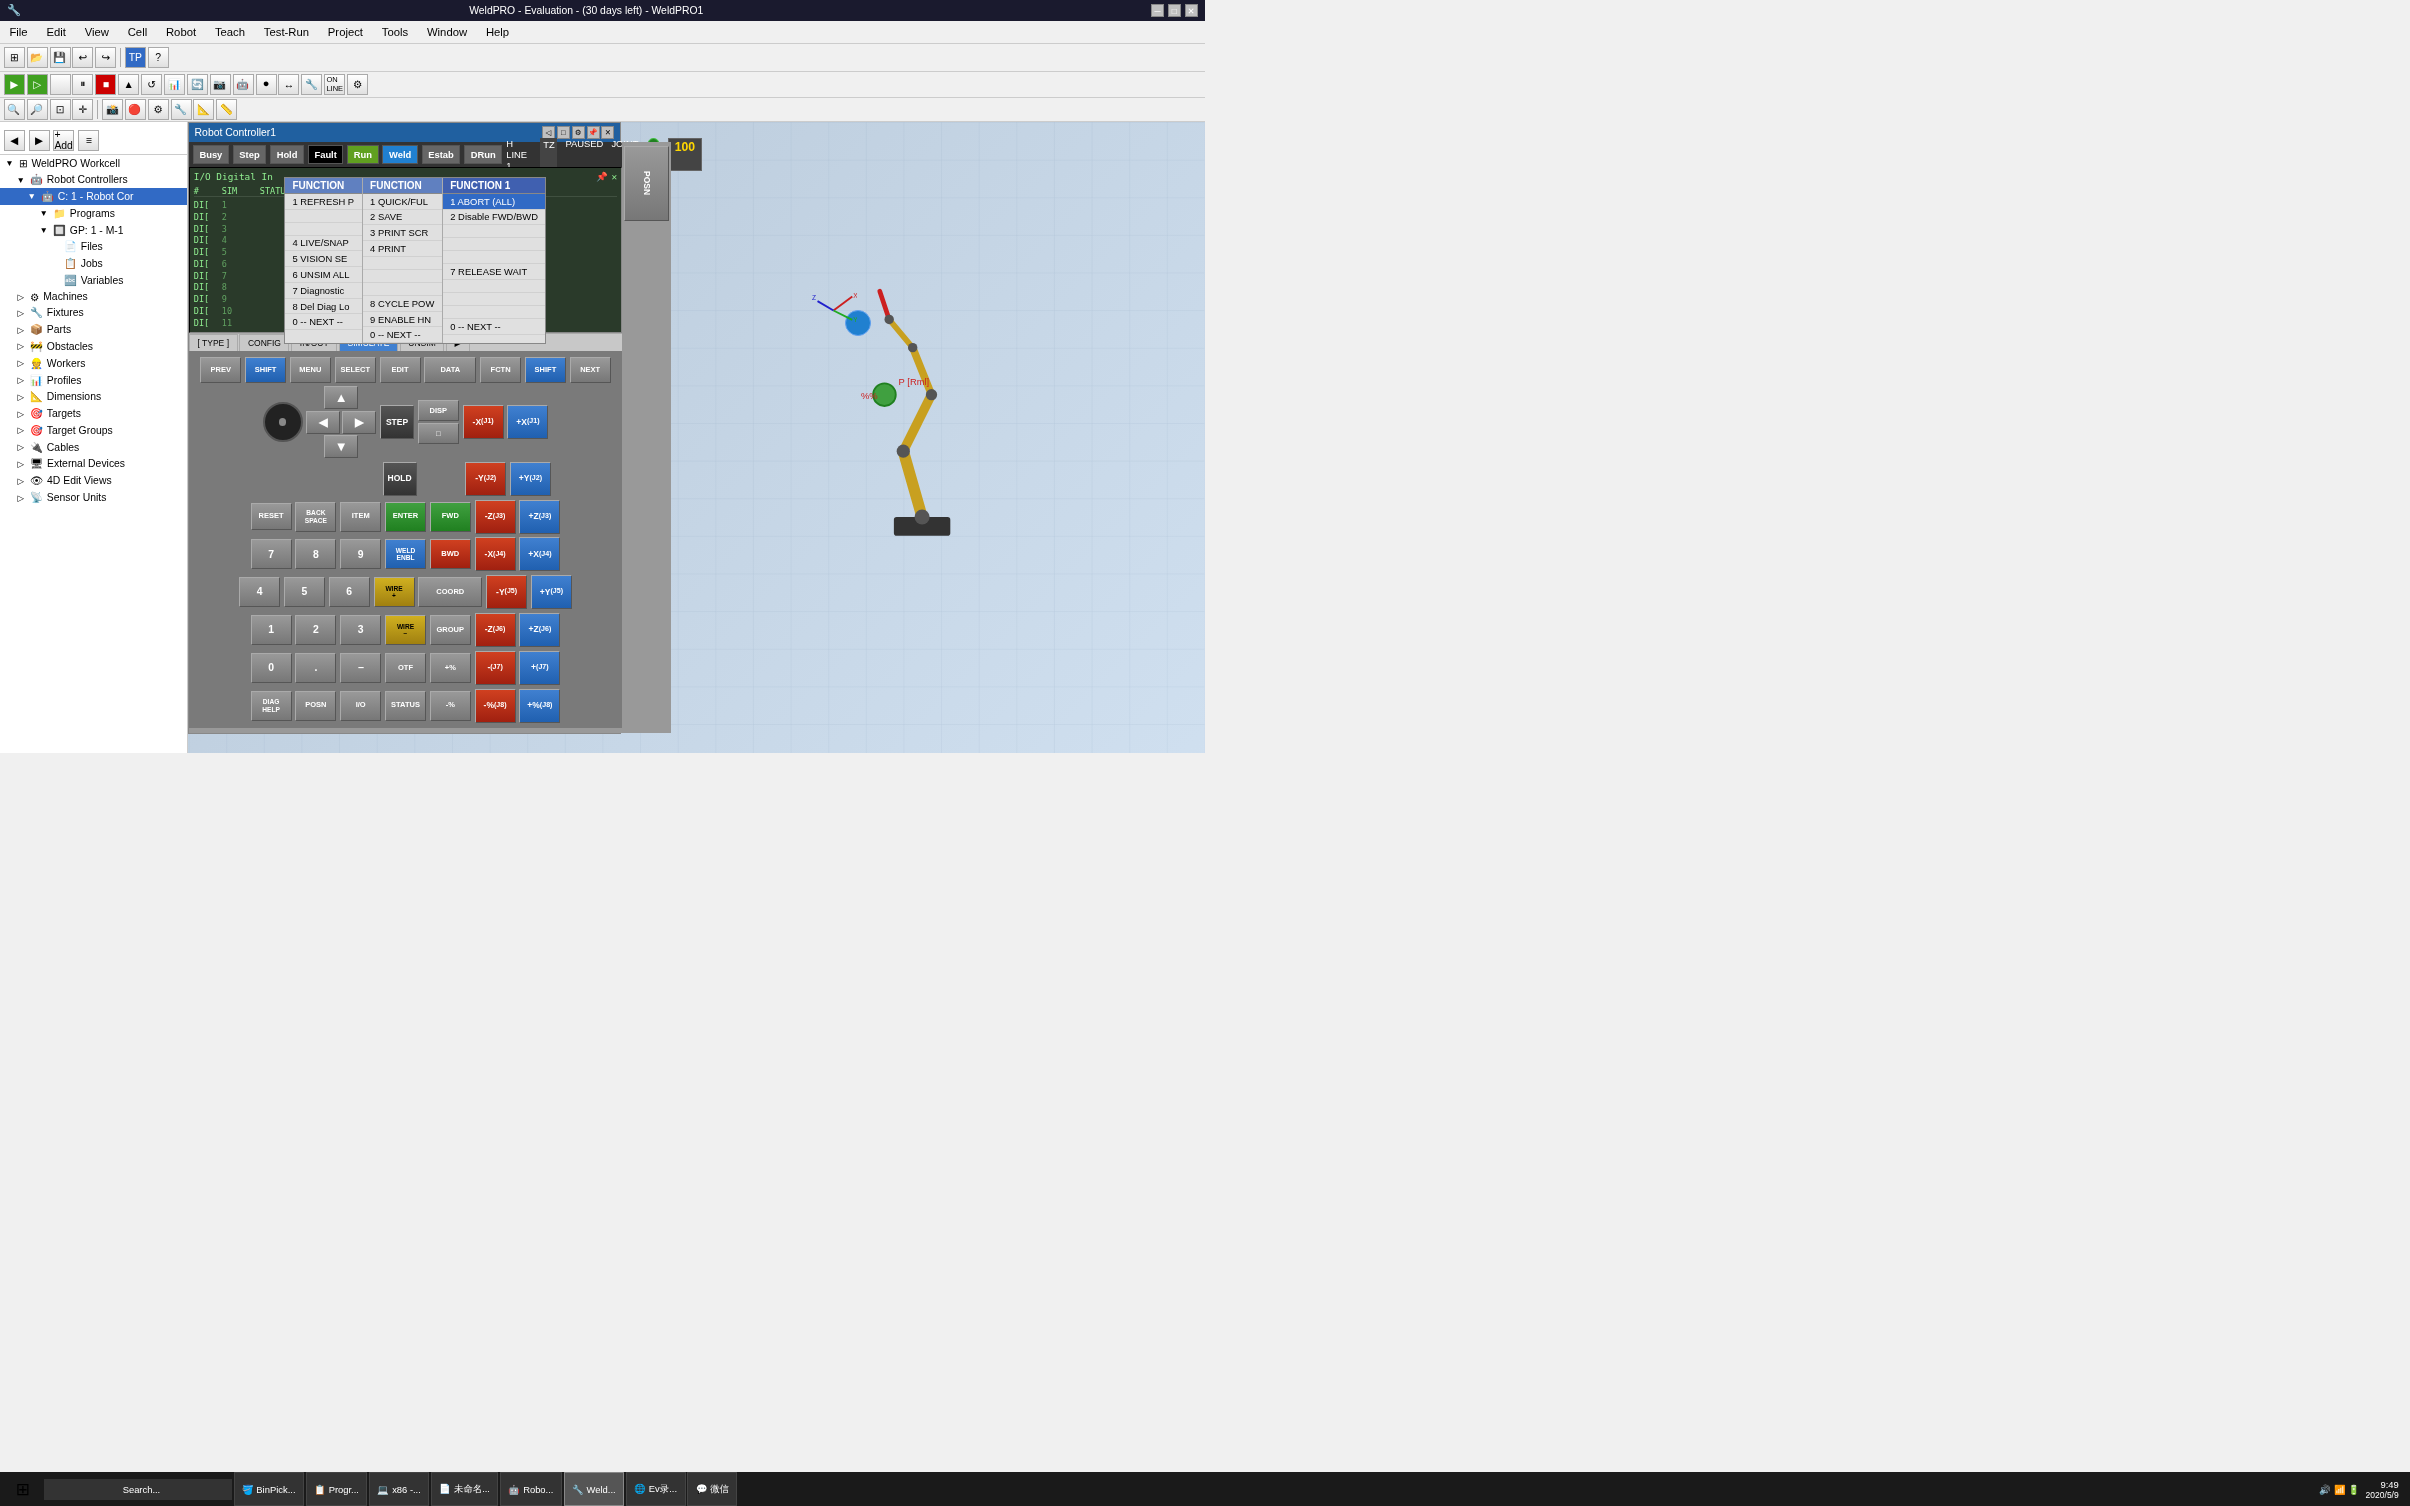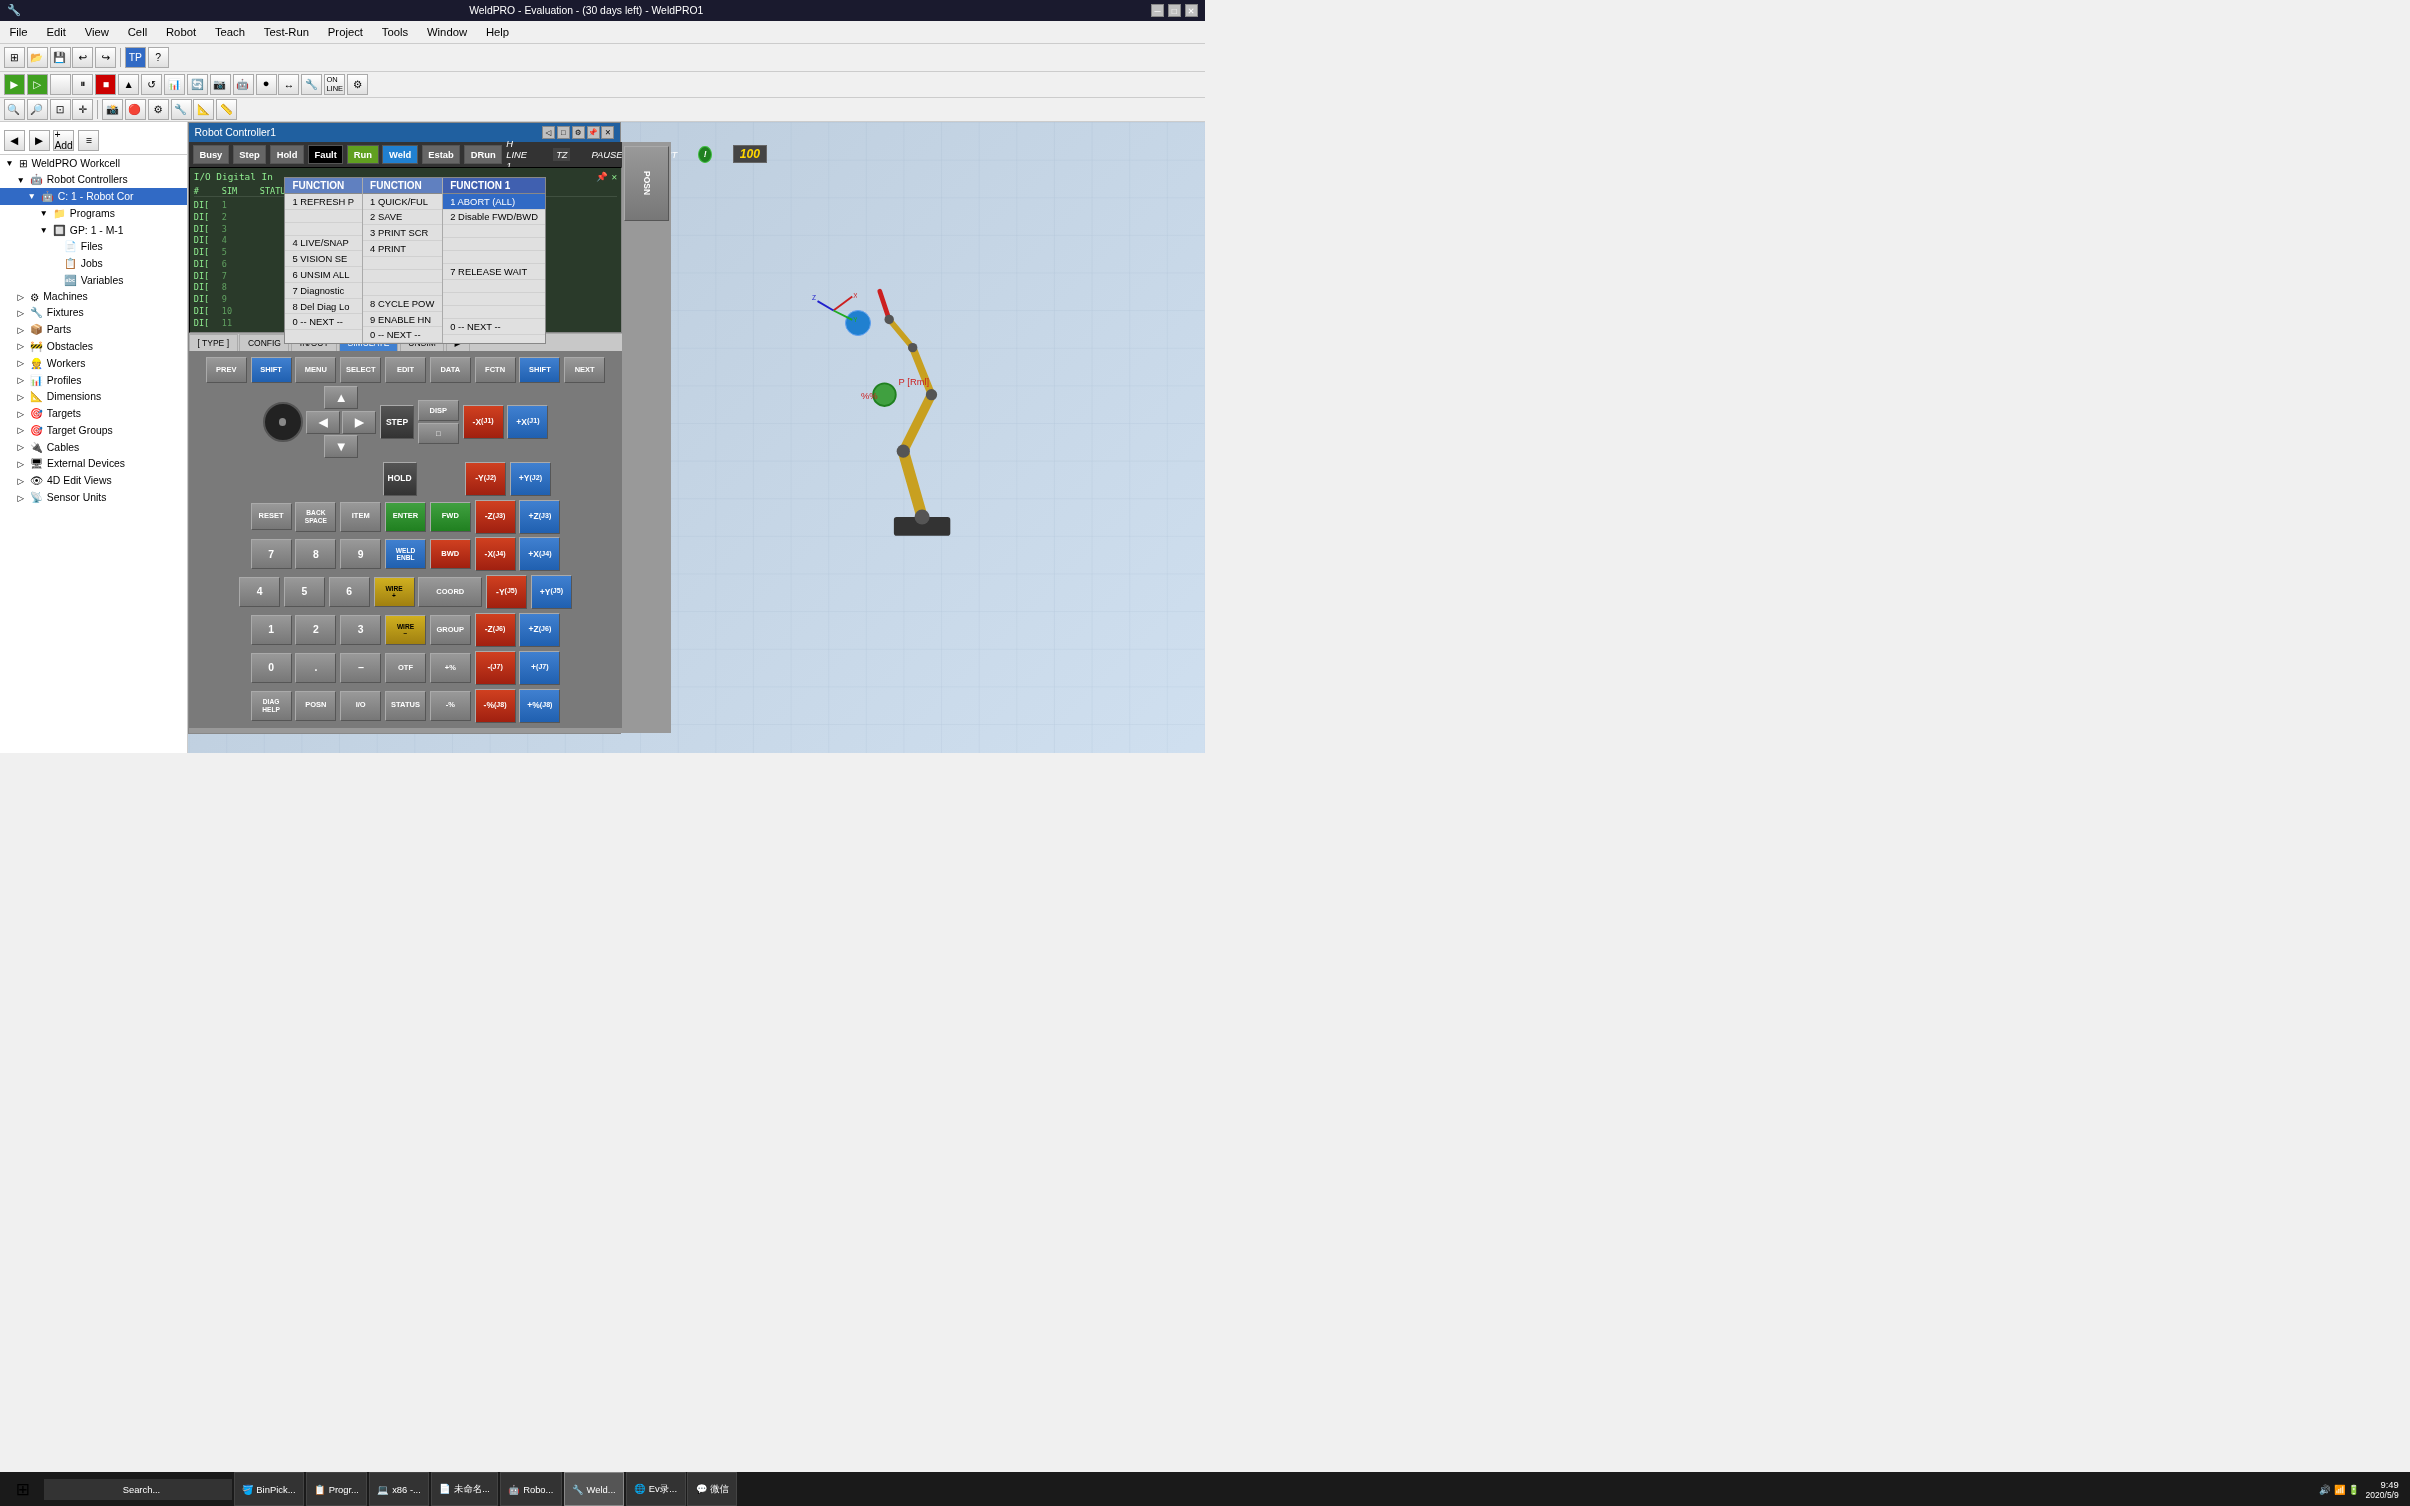--- a/index.html
+++ b/index.html
@@ -45,21 +45,21 @@
     .tp-status { background: #333; padding: 1.9px 3.8px; display: flex; align-items: center; gap: 3.8px; height: 24.5px; }
     .status-btn { padding: 0.9px 5.6px; font-size: 9.4px; font-weight: bold; border: 0.9px solid #555; cursor: pointer; height: 19px; display: flex; align-items: center; }
     .status-busy { background: #666; color: white; }
     .status-step { background: #666; color: white; }
     .status-hold { background: #666; color: white; }
     .status-fault { background: #000000; color: white; }
     .status-run { background: #60a020; color: white; }
     .status-weld { background: #2080d0; color: white; }
     .status-estab { background: #666; color: white; }
     .status-drun { background: #666; color: white; }
-    .status-info { margin-left: auto; display: flex; align-items: center; gap: 21px; font-style: italic; }
+    .status-info { margin-left: auto; display: flex; gap: 8px; }
     .tp-line-info { color: white; font-size: 9.4px; }
     .tp-speed { background: #444; color: #ffd700; font-size: 12.2px; font-weight: bold; padding: 0.9px 5.6px; border: 0.9px solid #666; }
 
     
     .function-menu { position: absolute; top: 56px; left: 47px; background: #e0e0e0; border: 1.9px solid #888; z-index: 100; display: flex; gap: 0; }
     .fn-col { display: flex; flex-direction: column; border-right: 0.9px solid #aaa; }
     .fn-col:last-child { border-right: none; }
     .fn-header { background: #6080c0; color: white; padding: 1.9px 7.5px; font-weight: bold; font-size: 10px; border-bottom: 0.9px solid #888; }
     .fn-item { padding: 1.9px 7.5px; font-size: 9.4px; cursor: pointer; border-bottom: 0.9px solid #d0d0d0; white-space: nowrap; }
     .fn-item.selected { background: #316ac5; color: white; }
@@ -501,21 +501,21 @@
             </div>
 
             <div class="tp-buttons">
 
               <div class="tp-btn-row">
                 <div class="tp-btn tp-btn-gray" style="width:41px;height:26px;font-size:7.5px;">PREV</div>
                 <div class="tp-btn tp-btn-blue" style="width:41px;height:26px;font-size:7.5px;">SHIFT</div>
                 <div class="tp-btn tp-btn-gray" style="width:41px;height:26px;font-size:7.5px;">MENU</div>
                 <div class="tp-btn tp-btn-gray" style="width:41px;height:26px;font-size:7.5px;">SELECT</div>
                 <div class="tp-btn tp-btn-gray" style="width:41px;height:26px;font-size:7.5px;">EDIT</div>
-                <div class="tp-btn tp-btn-gray" style="width:41px;height:26px;font-size:7.5px;">DATA</div>
+                <div class="tp-btn tp-btn-gray" style="width:52px;height:26px;font-size:7.5px;">DATA</div>
                 <div class="tp-btn tp-btn-gray" style="width:41px;height:26px;font-size:7.5px;">FCTN</div>
                 <div class="tp-btn tp-btn-blue" style="width:41px;height:26px;font-size:7.5px;">SHIFT</div>
                 <div class="tp-btn tp-btn-gray" style="width:41px;height:26px;font-size:7.5px;">NEXT</div>
               </div>
 
               <div class="tp-btn-row">
 
                 <div style="width:40px;height:40px;background:#222;border-radius:50%;border:2.8px solid #555;display:flex;align-items:center;justify-content:center;">
                   <div style="width:7.5px;height:7.5px;background:#888;border-radius:50%;"></div>
                 </div>

